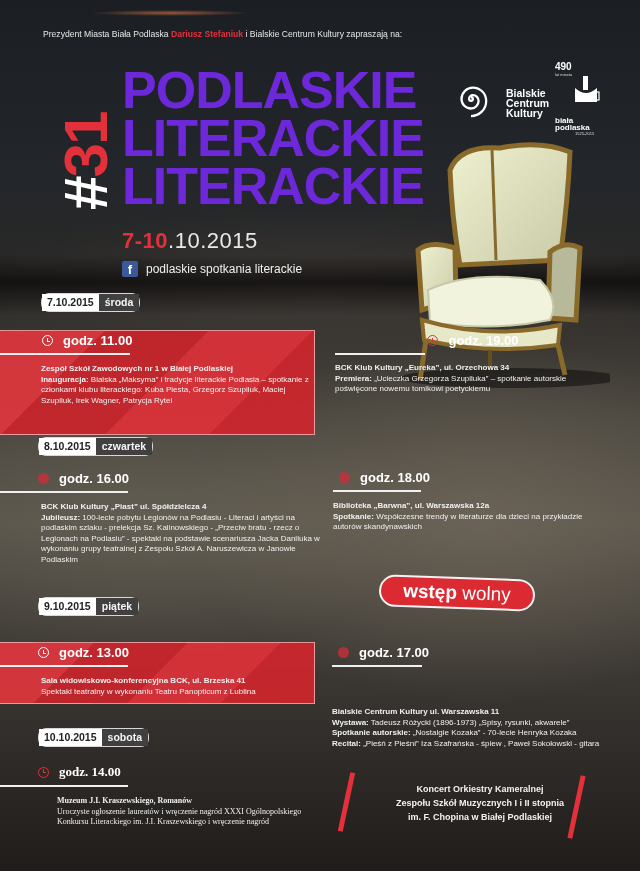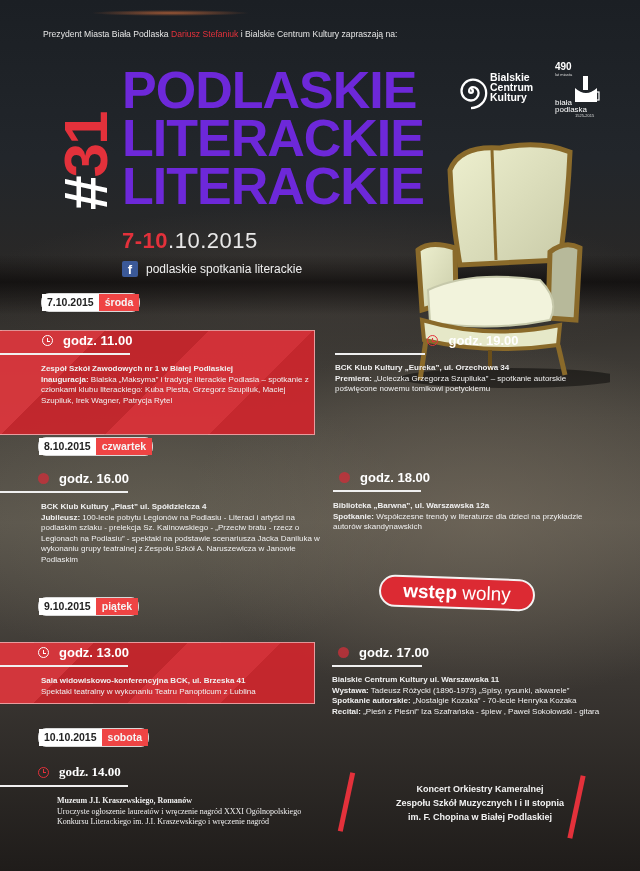--- a/index.html
+++ b/index.html
@@ -15,52 +15,52 @@
   }
   .abs { position: absolute; }
   .horizon {
     left: 0; top: 255px; width: 640px; height: 60px;
     background: linear-gradient(180deg, rgba(0,0,0,0) 0%, rgba(10,8,8,0.7) 45%, rgba(0,0,0,0) 100%);
   }
   .glow { left: 90px; top: 10px; width: 160px; height: 6px; border-radius: 3px;
     background: radial-gradient(ellipse at center, rgba(210,110,60,0.7), rgba(0,0,0,0) 70%); }
 
   .invite { left: 43px; top: 29px; font-size: 8.6px; color: #e6e6e6; white-space: nowrap; }
-  .invite .hl { color: #e3313b; font-weight: normal; }
+  .invite .hl { color: #e3313b; font-weight: bold; }
 
   .hash31 {
     left: 60px; top: 66px; width: 52px; height: 154px;
   }
   .hash31 .num {
     position: absolute; left: -52px; top: 40px; width: 156px; height: 52px;
     transform: rotate(-90deg); font-weight: bold; font-size: 62px; line-height: 52px;
     color: #e3313b; text-align: left; letter-spacing: -2px; white-space: nowrap;
   }
   .hash31 .num .hash { color: #ffffff; }
 
   .title { left: 122px; top: 66px; font-weight: bold; color: #6d28d9; font-size: 52px; line-height: 48px; letter-spacing: -1px; white-space: nowrap; }
   .dates { left: 122px; top: 228px; font-size: 22px; color: #e8e8e8; letter-spacing: 0.5px; }
   .dates .red { color: #e3313b; font-weight: bold; }
   .fb { left: 122px; top: 261px; display: flex; align-items: center; gap: 8px; font-size: 12px; color: #f0f0f0; }
   .fb-icon { width: 16px; height: 16px; background: #3b5998; color: #fff; font-weight: bold; font-size: 13px; line-height: 18px; text-align: center; border-radius: 2px; }
 
-  .bck-logo { left: 452px; top: 72px; display: flex; align-items: flex-start; gap: 0; }
+  .bck-logo { left: 452px; top: 80px; display: flex; align-items: flex-end; gap: 16px; }
   .spiral { width: 38px; height: 38px; }
   .bck-text { font-weight: bold; font-size: 10.5px; line-height: 10px; color: #fff; }
   .bp-logo { left: 555px; top: 62px; width: 70px; text-align: left; }
   .bp-490 { font-weight: bold; font-size: 10px; color: #fff; line-height: 10px; }
   .bp-sub { font-size: 4px; color: #ddd; }
-  .bp-name { font-size: 8px; font-weight: normal; color: #fff; line-height: 7px; margin-top: 22px; }
+  .bp-name { font-size: 8px; font-weight: bold; color: #fff; line-height: 7px; margin-top: 40px; }
   .bp-years { font-size: 4px; color: #ddd; margin-left: 20px; }
 
   .chair { left: 390px; top: 140px; width: 220px; height: 250px; }
 
   .day-badge { display: flex; border: 1px solid #d8d8d8; border-radius: 8px; font-size: 10.5px; font-weight: bold; height: 17px; line-height: 17px; }
   .day-badge .date { background: #ffffff; color: #222; padding: 0 5px; }
-  .day-badge .wd { background: #ef4444; color: #f5f5f5; padding: 0 6px; }
+  .day-badge .wd { background: #404040; color: #f5f5f5; padding: 0 6px; }
 
   .band { left: 0; width: 314px; background: rgba(220,40,48,0.92); border: 1px solid rgba(255,255,255,0.5); border-left: none;
     background-image: linear-gradient(135deg, rgba(255,255,255,0.06) 0 25%, rgba(0,0,0,0.08) 25% 50%, rgba(255,255,255,0.04) 50% 75%, rgba(0,0,0,0.06) 75% 100%);
   }
   .time-row { display: flex; align-items: center; gap: 10px; font-weight: bold; font-size: 13px; color: #fff; }
   .clock { width: 11px; height: 11px; border-radius: 50%; position: relative; box-sizing: border-box; }
   .clock.white { border: 1.5px solid #fff; }
   .clock.red { border: 1.5px solid #e3313b; }
   .clock.dot { background: #c8303a; opacity: 0.8; border: none; }
   .clock::after { content: ""; position: absolute; left: 3.5px; top: 1.5px; width: 2.5px; height: 3px; border-left: 1.2px solid currentColor; border-bottom: 1.2px solid currentColor; }
@@ -217,21 +217,21 @@
     <b>Sala widowiskowo-konferencyjna BCK, ul. Brzeska 41</b><br>
     <span>Spektakl teatralny w wykonaniu Teatru Panopticum z Lublina</span>
   </div>
 </div>
 <div class="abs" style="left:332px;top:645px;width:290px;">
   <div class="time-row" style="padding-left:6px;">
     <span class="clock dot"></span>
     <span>godz. 17.00</span>
   </div>
   <div class="uline" style="width:90px;margin-top:5px;"></div>
-  <div class="ev" style="padding-top:8px;width:285px;">
+  <div class="ev" style="padding-top:8px;width:285px;margin-top:32px;">
     <b>Bialskie Centrum Kultury ul. Warszawska 11</b><br>
     <b>Wystawa:</b><span> Tadeusz Różycki (1896-1973) „Spisy, rysunki, akwarele”</span><br>
     <b>Spotkanie autorskie:</b><span> „Nostalgie Kozaka” - 70-lecie Henryka Kozaka</span><br>
     <b>Recital:</b><span> „Pieśń z Pieśni” Iza Szafrańska - śpiew ,  Paweł Sokołowski - gitara</span>
   </div>
 </div>
 
 <div class="abs day-badge" style="left:38px;top:728px;">
   <span class="date">10.10.2015</span>
   <span class="wd">sobota</span>

